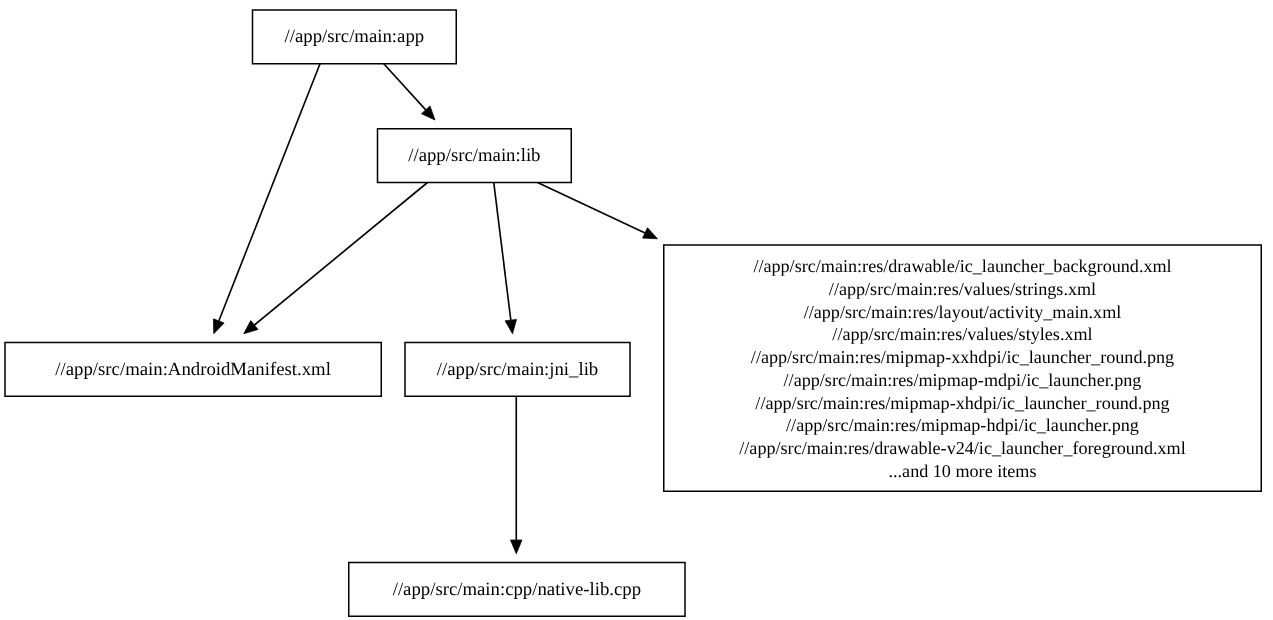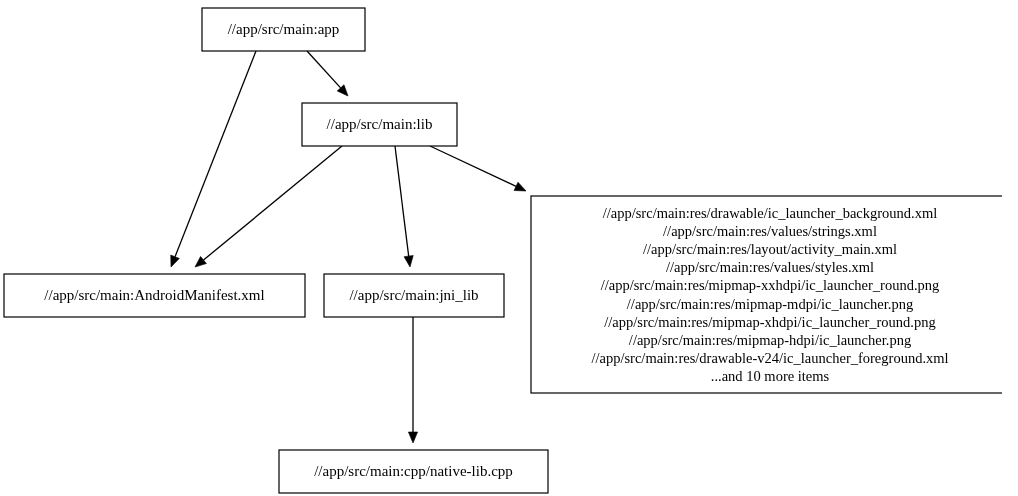--- a/index.html
+++ b/index.html
@@ -9,20 +9,21 @@
   }
   body {
     font-family: "Liberation Serif", "DejaVu Serif", serif;
   }
   #graph-canvas {
     position: relative;
     width: 1002px;
     height: 496px;
     background: #ffffff;
     overflow: hidden;
+    padding-left: 14px;
   }
   svg.graph-svg {
     position: absolute;
     top: 0;
     left: 0;
     width: 1018px;
     height: 496px;
   }
   .node-box {
     fill: #ffffff;

